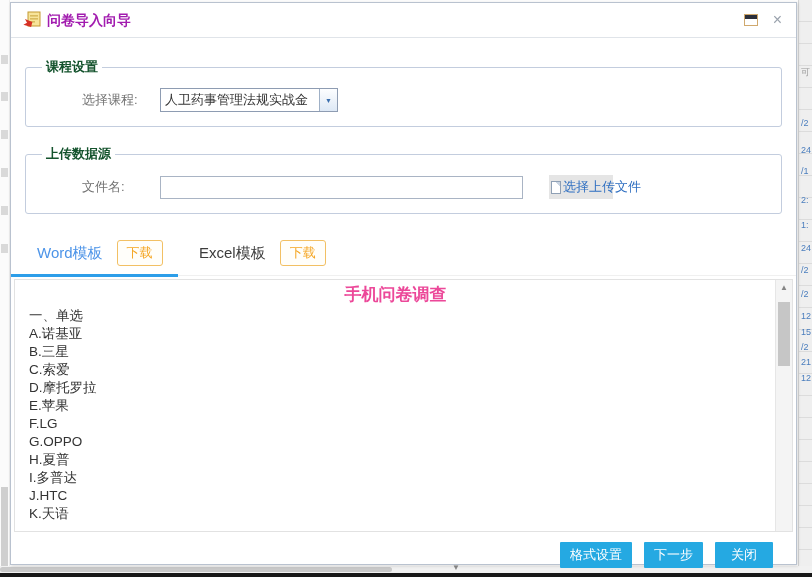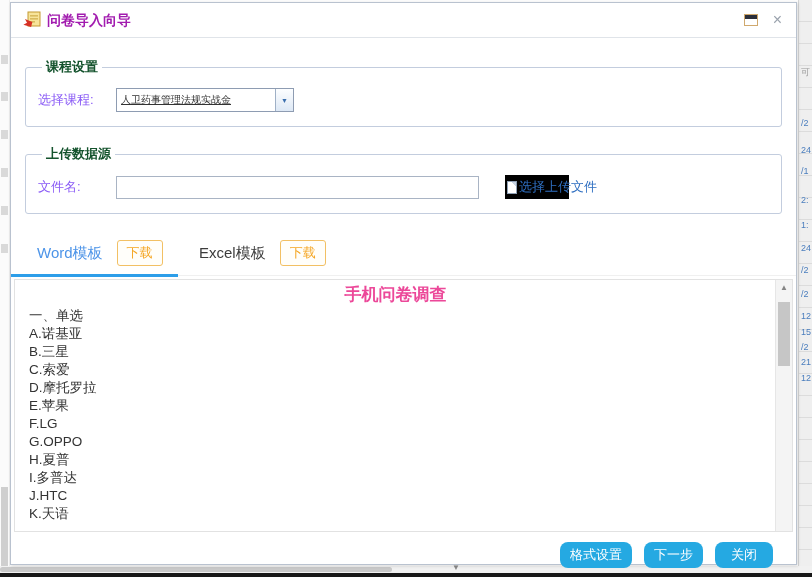--- a/index.html
+++ b/index.html
@@ -30,33 +30,33 @@
   .win-max { position:absolute; right:38px; top:11px; width:14px; height:12px; background:#fff;
     border:1px solid #d0a96e; cursor:pointer; }
   .win-max .bar { height:4px; background:#2b2f3a; }
   .win-close { position:absolute; right:14px; top:7px; font-size:16px; color:#9aa2ad; cursor:pointer; line-height:20px; }
 
   fieldset { border:1px solid #c3cdde; border-radius:3px; margin:0 14px; padding:8px 12px 14px; }
   fieldset legend { color:#14532d; font-weight:bold; font-size:13px; padding:0 4px; margin-left:4px; }
   .fs-course { margin-top:20px; }
   .fs-upload { margin-top:18px; }
   .form-row { display:flex; align-items:center; margin-top:4px; }
-  .form-label { font-size:13px; color:#8b5cf6; width:78px; }
+  .form-label { font-size:13px; color:#737373; width:78px;margin-left:44px; }
 
   .select-box { display:flex; align-items:stretch; width:178px; height:24px;
     border:1px solid #8e9cb2; background:#fff; cursor:pointer; }
-  .select-text { flex:1; font-size:10px; line-height:22px; padding:0 2px 0 4px;
-    white-space:nowrap; overflow:hidden;text-decoration:underline; }
+  .select-text { flex:1; font-size:13px; line-height:22px; padding:0 2px 0 4px;
+    white-space:nowrap; overflow:hidden; }
   .select-arrow { width:18px; border-left:1px solid #9fb0c6;
     background:linear-gradient(#fdfeff,#dde8f5); color:#3a6fae; font-size:7px;
     display:flex; align-items:center; justify-content:center; }
 
   .filename-input { width:363px; height:23px; border:1px solid #a9b4c4; background:#fff;
     font-size:13px; padding:0 4px; outline:none; font-family:inherit; }
-  .choose-btn { margin-left:26px; height:24px; background:#000000; border:none;
+  .choose-btn { margin-left:26px; height:24px; background:#e5e5e5; border:none;
     display:flex; align-items:center; width:64px; overflow:visible; cursor:pointer; padding:0 2px; }
   .doc-icon { flex:0 0 auto; width:10px; height:13px; border:1px solid #8fa0b5;
     background:linear-gradient(225deg,#c9d4e2 3px,#fff 3px); margin-right:2px; }
   .choose-label { font-size:13px; color:#2f6fc1; white-space:nowrap; }
 
   .tabs { position:relative; margin-top:22px; height:40px; border-bottom:1px solid #f0f0f0; }
   .tab-group { position:absolute; top:4px; display:flex; align-items:center; cursor:pointer; }
   .tab-word { left:26px; }
   .tab-excel { left:188px; }
   .tab-label { font-size:15px; }
@@ -70,21 +70,21 @@
     border:1px solid #e2e2e2; background:#fff; overflow:hidden; }
   .preview-inner { padding:2px 30px 0 14px; }
   .preview-title { text-align:center; font-size:17px; font-weight:bold; color:#ec4899; line-height:25px; }
   .pline { font-size:13.5px; line-height:18px; color:#333; white-space:nowrap; }
   .vscroll { position:absolute; right:0; top:0; bottom:0; width:17px; background:#f4f4f4; border-left:1px solid #e6e6e6; }
   .vscroll .up { position:absolute; top:3px; left:0; width:16px; text-align:center; font-size:8px; color:#858585; cursor:pointer; }
   .vscroll .thumb { position:absolute; top:22px; left:2px; width:12px; height:64px; background:#c6c6c6; cursor:pointer; }
 
   .footer { display:flex; justify-content:flex-end; gap:12px; margin-top:10px; padding-right:23px; }
   .footer .btn { min-width:58px; height:26px; background:#25a9e2; color:#fff; border:none;
-    font-size:13px; padding:0 10px; cursor:pointer; font-family:inherit; border-radius:8px; }
+    font-size:13px; padding:0 10px; cursor:pointer; font-family:inherit; border-radius:1px; }
 </style>
 </head>
 <body>
 
 <div class="stage">
 
   <div class="bg-left">
     <div class="smudge" style="top:55px"></div>
     <div class="smudge" style="top:92px"></div>
     <div class="smudge" style="top:130px"></div>

